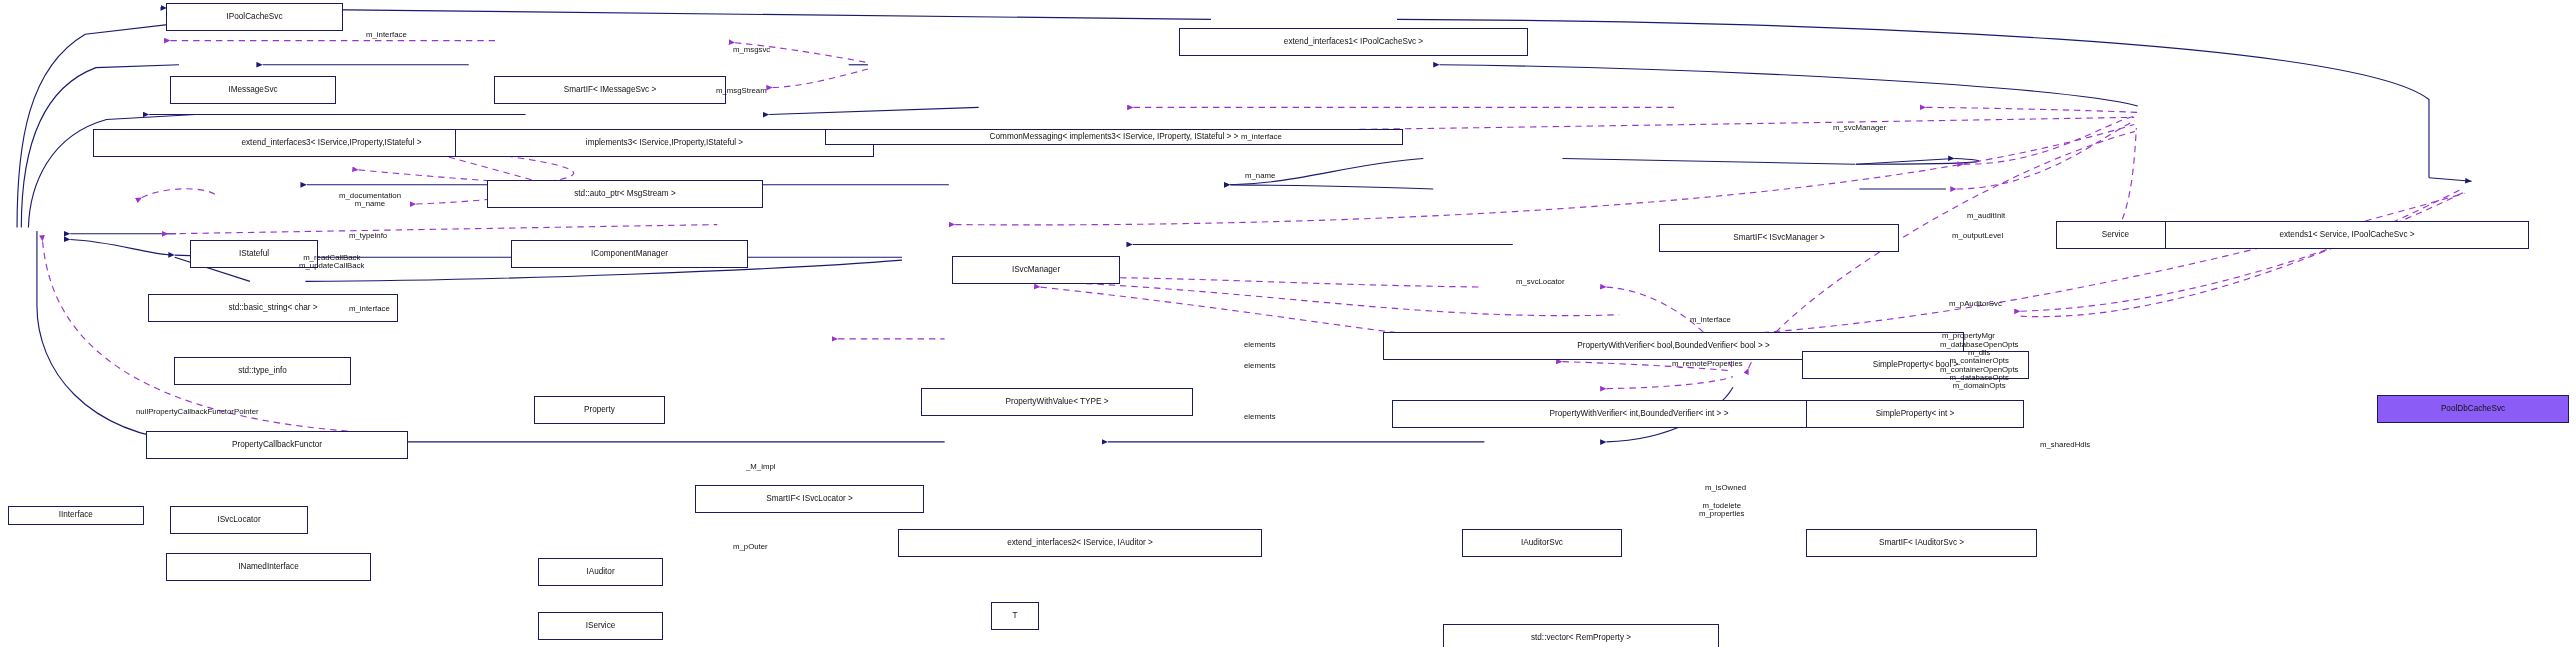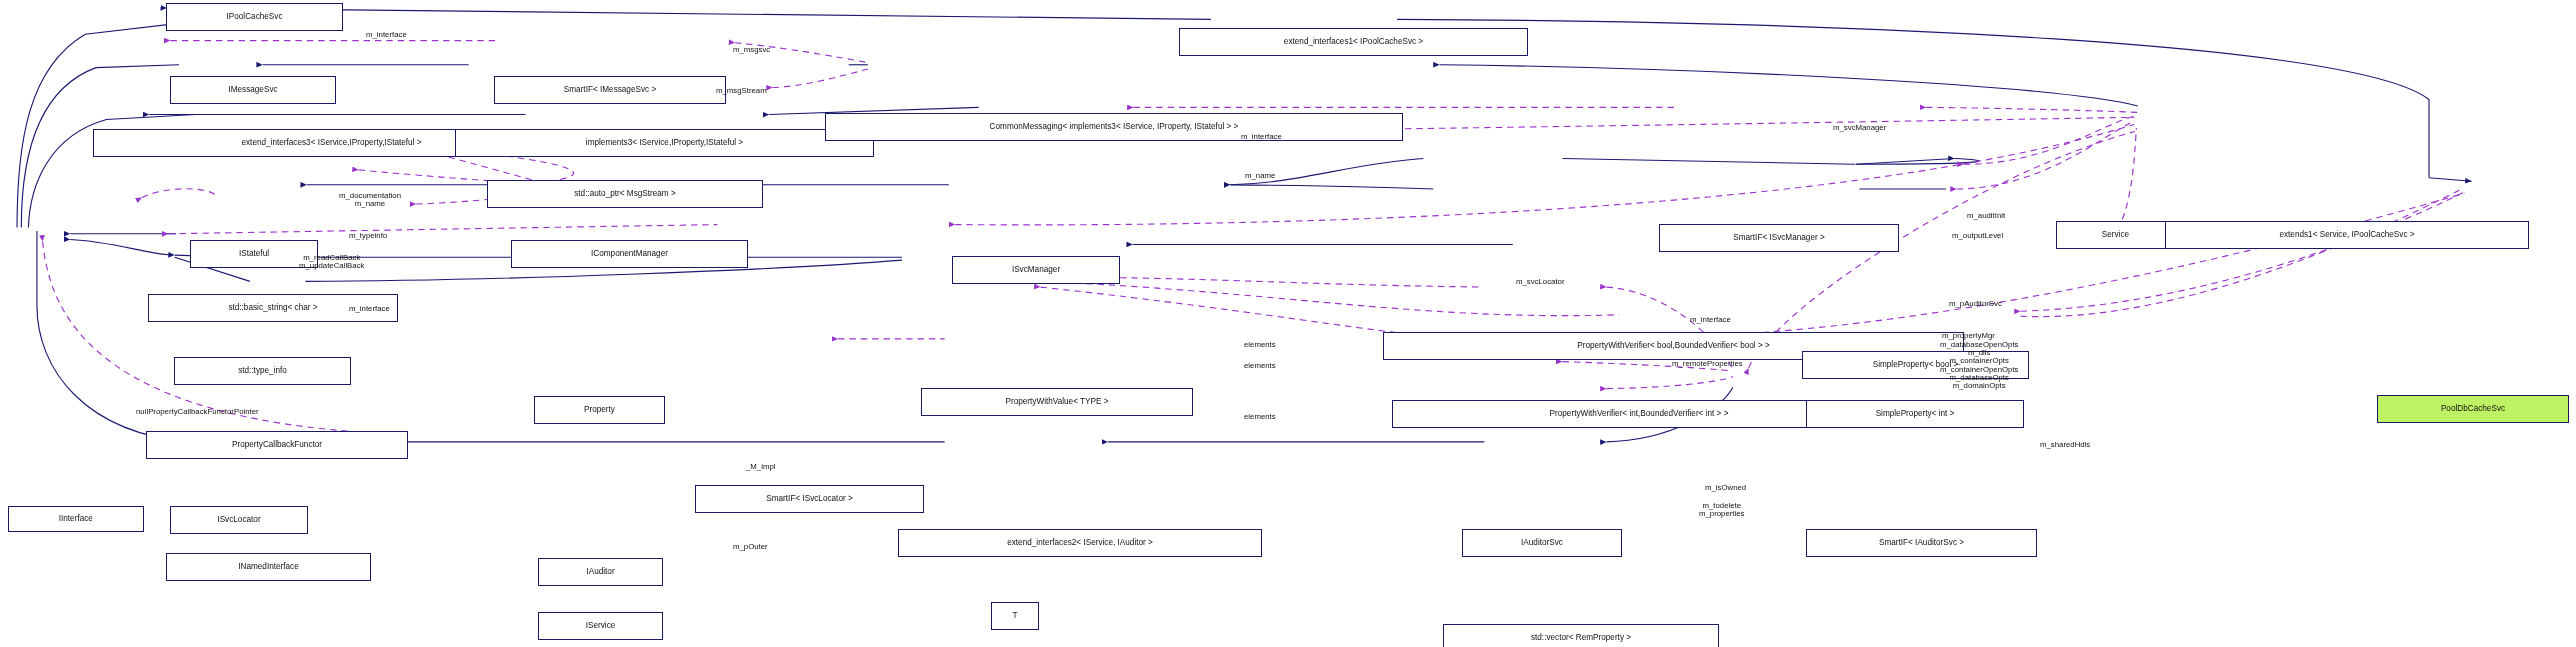--- a/index.html
+++ b/index.html
@@ -32,21 +32,21 @@
     line-height: 1;
     display: flex;
     align-items: center;
     justify-content: center;
     white-space: nowrap;
     padding: 0 3.6px;
     z-index: 5;
   }
   .node.hi {
     border: 1.4px solid #1a1a5e;
-    background: #bef264;
+    background: #8b5cf6;
   }
   .edge-label {
     position: absolute;
     font-size: 7.8px;
     color: #111111;
     white-space: nowrap;
     line-height: 8.2px;
     text-align: center;
     z-index: 6;
     background: transparent;
@@ -180,32 +180,32 @@
       <path d="M 2845,445 C 3050,455 3300,350 3468,265"></path>
     </g>
   </svg>
 <div class="node" style="left: 166px; top: 2.8px; width: 177px; height: 28px;">IPoolCacheSvc</div>
     <div class="node" style="left: 170px; top: 76px; width: 166px; height: 28px;">IMessageSvc</div>
     <div class="node" style="left: 93px; top: 129px; width: 477px; height: 28px;">extend_interfaces3&lt; IService,IProperty,IStateful &gt;</div>
     <div class="node" style="left: 190px; top: 240px; width: 128px; height: 28px;">IStateful</div>
     <div class="node" style="left: 148px; top: 294px; width: 250px; height: 28px;">std::basic_string&lt; char &gt;</div>
     <div class="node" style="left: 174px; top: 357px; width: 177px; height: 28px;">std::type_info</div>
     <div class="node" style="left: 146px; top: 431px; width: 262px; height: 28px;">PropertyCallbackFunctor</div>
-    <div class="node" style="left: 7.8px; top: 506px; width: 136px; height: 26px;">IInterface</div>
+    <div class="node" style="left: 7.8px; top: 506px; width: 136px; height: 19px;">IInterface</div>
     <div class="node" style="left: 170px; top: 506px; width: 138px; height: 28px;">ISvcLocator</div>
     <div class="node" style="left: 166px; top: 553px; width: 205px; height: 28px;">INamedInterface</div>
     <div class="node" style="left: 494px; top: 76px; width: 232px; height: 28px;">SmartIF&lt; IMessageSvc &gt;</div>
     <div class="node" style="left: 455px; top: 129px; width: 419px; height: 28px;">implements3&lt; IService,IProperty,IStateful &gt;</div>
     <div class="node" style="left: 487px; top: 180px; width: 276px; height: 28px;">std::auto_ptr&lt; MsgStream &gt;</div>
     <div class="node" style="left: 511px; top: 240px; width: 237px; height: 28px;">IComponentManager</div>
     <div class="node" style="left: 534px; top: 396px; width: 131px; height: 28px;">Property</div>
     <div class="node" style="left: 695px; top: 485px; width: 229px; height: 28px;">SmartIF&lt; ISvcLocator &gt;</div>
     <div class="node" style="left: 538px; top: 558px; width: 125px; height: 28px;">IAuditor</div>
     <div class="node" style="left: 538px; top: 612px; width: 125px; height: 28px;">IService</div>
-    <div class="node" style="left: 825px; top: 113px; width: 578px; height: 28px;">CommonMessaging&lt; implements3&lt; IService, IProperty, IStateful &gt; &gt;</div>
+    <div class="node" style="left: 825px; top: 129px; width: 578px; height: 16px;">CommonMessaging&lt; implements3&lt; IService, IProperty, IStateful &gt; &gt;</div>
     <div class="node" style="left: 952px; top: 224px; width: 168px; height: 28px; margin-top: 32px;">ISvcManager</div>
     <div class="node" style="left: 921px; top: 388px; width: 272px; height: 28px;">PropertyWithValue&lt; TYPE &gt;</div>
     <div class="node" style="left: 898px; top: 529px; width: 364px; height: 28px;">extend_interfaces2&lt; IService, IAuditor &gt;</div>
     <div class="node" style="left: 991px; top: 602px; width: 48px; height: 28px;">T</div>
     <div class="node" style="left: 1383px; top: 332px; width: 581px; height: 28px;">PropertyWithVerifier&lt; bool,BoundedVerifier&lt; bool &gt; &gt;</div>
     <div class="node" style="left: 1392px; top: 400px; width: 494px; height: 28px;">PropertyWithVerifier&lt; int,BoundedVerifier&lt; int &gt; &gt;</div>
     <div class="node" style="left: 1462px; top: 529px; width: 160px; height: 28px;">IAuditorSvc</div>
     <div class="node" style="left: 1443px; top: 624px; width: 276px; height: 28px;">std::vector&lt; RemProperty &gt;</div>
     <div class="node" style="left: 1802px; top: 351px; width: 227px; height: 28px;">SimpleProperty&lt; bool &gt;</div>
     <div class="node" style="left: 1806px; top: 400px; width: 218px; height: 28px;">SimpleProperty&lt; int &gt;</div>

